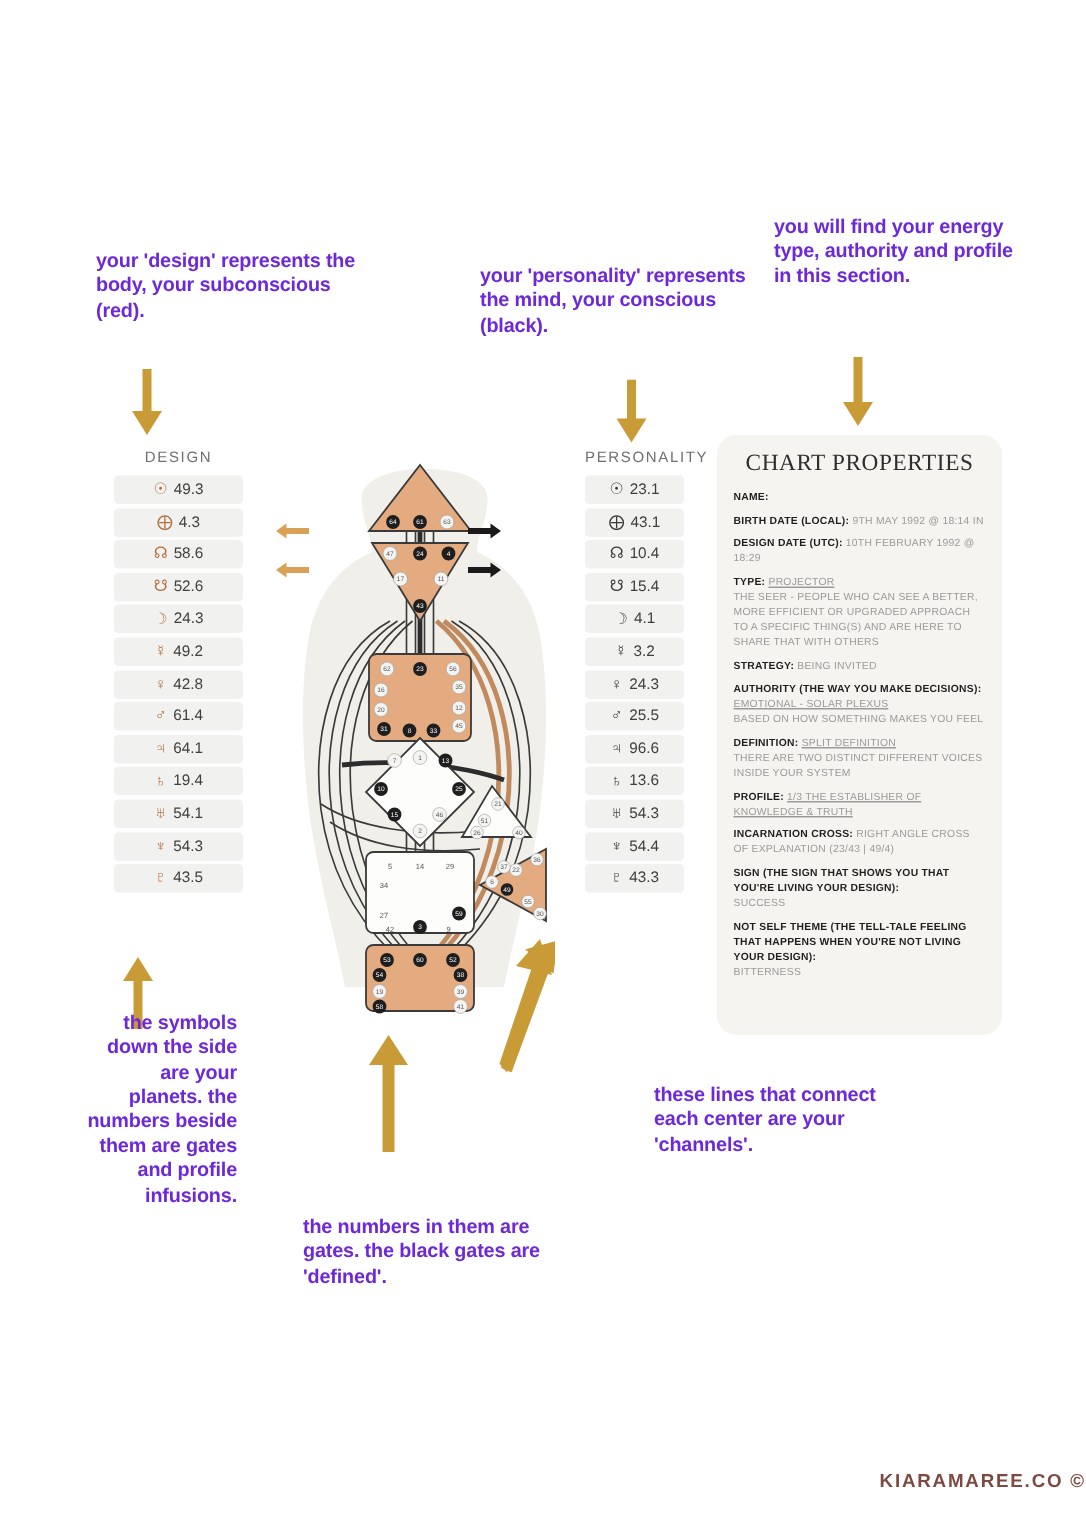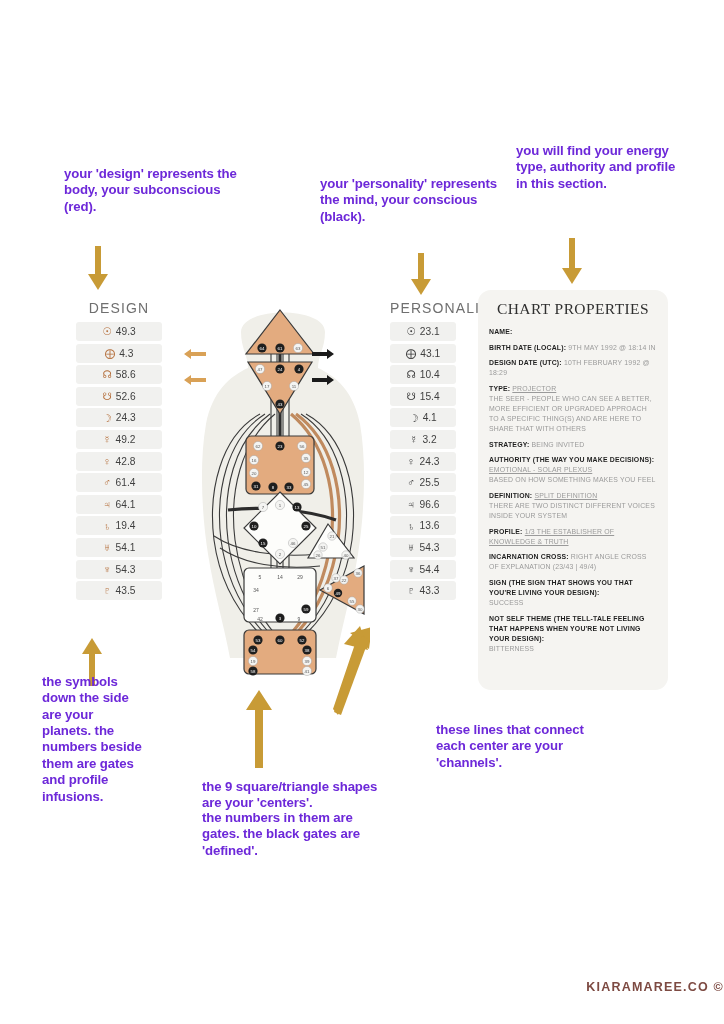--- a/index.html
+++ b/index.html
@@ -28,21 +28,21 @@
 
   .arrow {
     position: absolute;
     color: #c89b36;
   }
   .arrow svg { display: block; }
 
   
   .col-wrap { position: absolute; }
   .col-title {
-    font-size: 14px;
+    font-size: 10px;
     letter-spacing: 1.1px;
     color: #6f6f6f;
     text-align: center;
     margin-bottom: 6px;
     font-weight: normal;
   }
   .planet-row {
     background: #f1f1ef;
     border-radius: 3px;
     height: 19px;
@@ -147,28 +147,27 @@
     <svg width="30" height="46" viewBox="0 0 30 46">
         <path d="M13 0 h6 v30 h7 l-10 16 -10 -16 h7 z" fill="#c89b36"></path>
       </svg>
   </div>
 
   <div class="arrow" style="left:78px; top:638px;">
     <svg width="28" height="48" viewBox="0 0 28 48">
         <path d="M14 0 l10 16 h-7 v32 h-6 v-32 h-7 z" fill="#c89b36"></path>
       </svg>
   </div>
-  <div class="callout" style="left:42px; top:674px; width:100px;">the symbols down the side are your planets. the numbers beside them are gates and profile infusions.</div>
+  <div class="callout" style="left:58px; top:674px; width:100px;text-align:right;">the symbols down the side are your planets. the numbers beside them are gates and profile infusions.</div>
 
   <div class="arrow" style="left:242px; top:690px;">
     <svg width="34" height="78" viewBox="0 0 34 78">
         <path d="M17 0 l13 20 h-9 v58 h-8 v-58 h-9 z" fill="#c89b36"></path>
       </svg>
   </div>
-  <div class="callout" style="left:202px; top:779px; width:185px;">the 9 square/triangle shapes are your 'centers'.</div>
   <div class="callout" style="left:202px; top:810px; width:185px;">the numbers in them are gates. the black gates are 'defined'.</div>
 
   <div class="arrow" style="left:330px; top:620px;">
     <svg width="40" height="95" viewBox="0 0 40 95">
         <path d="M8 95 l-5 -6 L27 18 l-7 -5 22 -6 -3 22 -7 -5 -24 71 z" fill="#c89b36" transform="translate(0,0)"></path>
         <path d="M30 6 l8 24 -24 -6 z" fill="#c89b36"></path>
         <path d="M4 92 L32 16 l7 3 L11 95 z" fill="#c89b36"></path>
       </svg>
   </div>
   <div class="callout" style="left:396px; top:722px; width:170px;margin-left:40px;">these lines that connect each center are your 'channels'.</div>

